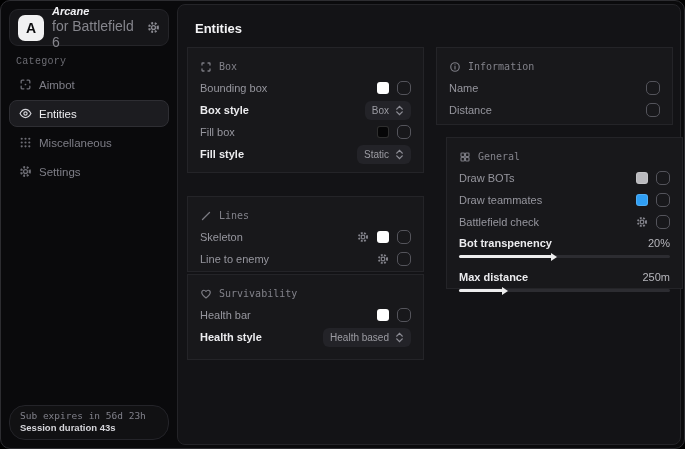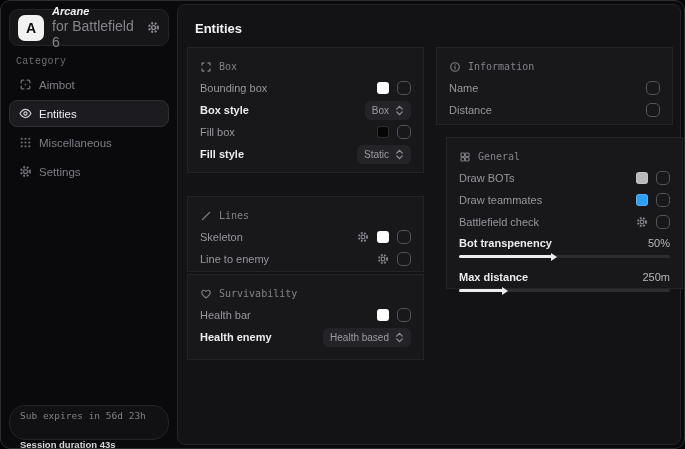--- a/index.html
+++ b/index.html
@@ -47,21 +47,21 @@
     background:#1c1c20; border-color:#2e2e33; color:#ededf0;
   }
   .nav-item.selected .nicon { color:#d2d2d7; }
 
   .footer-card {
     position:absolute; left:8px; bottom:8px; width:160px; height:35px;
     background:#111113; border:1px solid #242429; border-radius:16px;
     padding:4px 10px 0;
   }
   .footer-line1 { font-family:"DejaVu Sans Mono", monospace; font-size:9.5px; color:#80808a; }
-  .footer-line2 { font-size:9.5px; font-weight:bold; color:#d6d6db; margin-top:18px; }
+  .footer-line2 { font-size:9.5px; font-weight:bold; color:#d6d6db; margin-top:1px; }
 
   
   .main-panel {
     position:absolute; left:176px; top:3px; right:3px; bottom:3px;
     background:#131316; border:1px solid #242428; border-radius:8px;
   }
   .page-title { position:absolute; left:17px; top:16px; font-size:13px; font-weight:bold; color:#f3f3f5; }
 
   .card {
     position:absolute; width:237px;
@@ -296,21 +296,21 @@
         <span>Survivability</span>
       </div>
       <div class="row">
         <span class="row-label">Health bar</span>
         <span class="controls">
           <span class="swatch" style="background: rgb(255, 255, 255);"></span>
           <span class="checkbox"></span>
         </span>
       </div>
       <div class="row">
-        <span class="row-label em">Health enemy</span>
+        <span class="row-label em">Health style</span>
         <span class="dropdown">
           <span class="dd-label">Health based</span>
           <span class="dd-icon">
             <svg width="9" height="11" viewBox="0 0 12 16" fill="none" stroke="currentColor" stroke-width="2" stroke-linecap="round">
               <path d="M2 6 L6 2 L10 6"></path>
                 <path d="M2 10 L6 14 L10 10"></path>
             </svg>
           </span>
         </span>
       </div>
@@ -375,21 +375,21 @@
               <circle cx="12" cy="12" r="8" stroke-width="4" stroke-dasharray="3.5 3"></circle>
               <circle cx="12" cy="12" r="3.6" stroke-width="2.4"></circle>
             </svg>
           </span>
           <span class="checkbox"></span>
         </span>
       </div>
       <div class="slider-block">
         <div class="slider-top">
           <span class="row-label em">Bot transpenency</span>
-          <span class="slider-value">50%</span>
+          <span class="slider-value">20%</span>
         </div>
         <div class="slider-track">
           <div class="slider-fill" style="width: 44%;"></div>
         </div>
       </div>
       <div class="slider-block">
         <div class="slider-top">
           <span class="row-label em">Max distance</span>
           <span class="slider-value">250m</span>
         </div>

